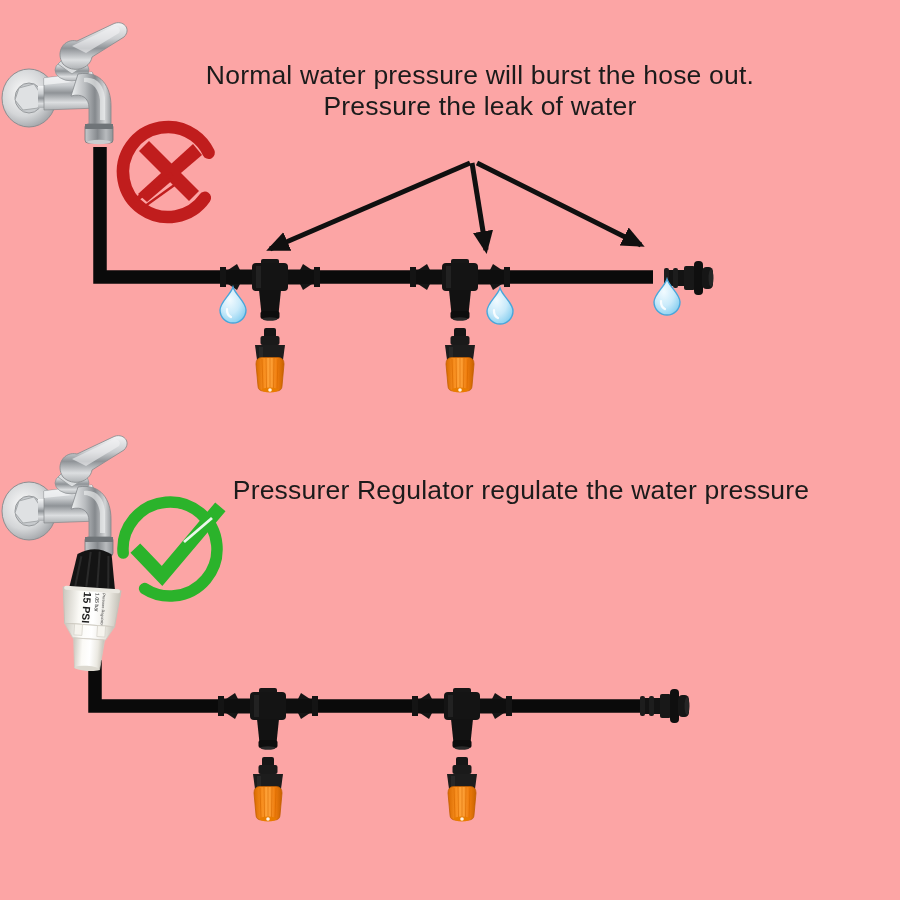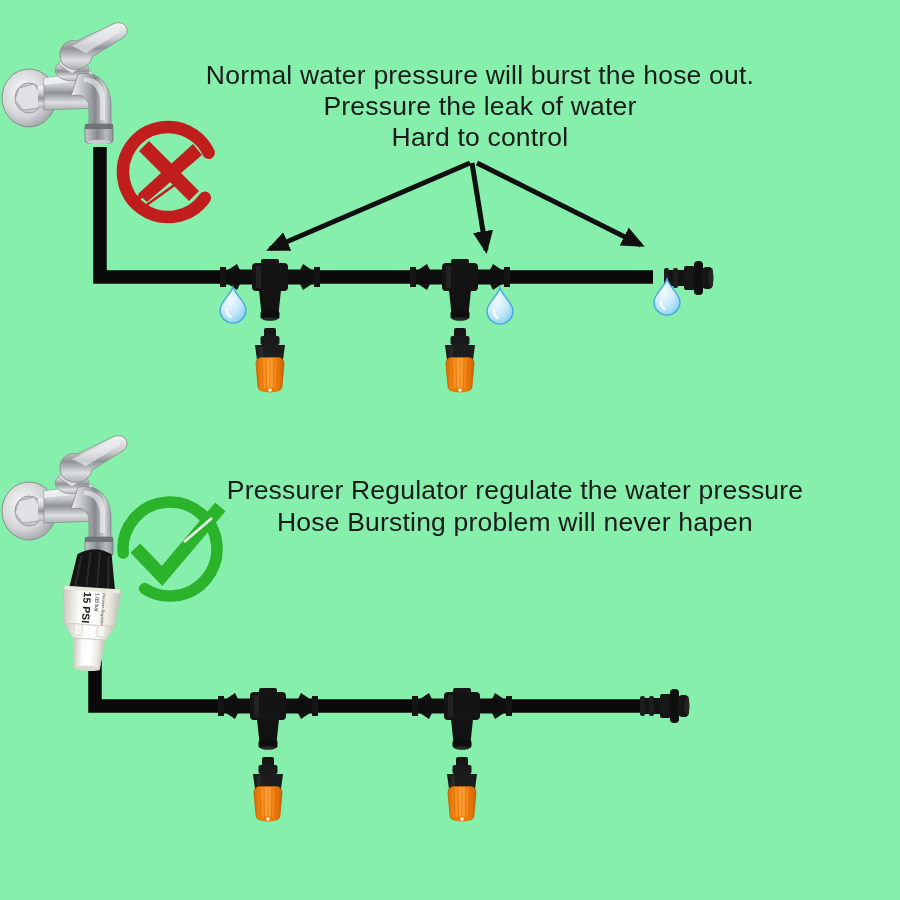--- a/index.html
+++ b/index.html
@@ -1,26 +1,26 @@
 <!DOCTYPE html>
 <html><head>
 <meta charset="utf-8">
 <style>
   html,body{margin:0;padding:0;background:#fff;}
   .canvas{
-    position:relative;width:900px;height:900px;background:#86efac;overflow:hidden;
+    position:relative;width:900px;height:900px;background:#fca5a5;overflow:hidden;
     font-family:"Liberation Sans", sans-serif;
   }
   .scene{position:absolute;left:0;top:0;width:900px;height:900px;}
   .caption{
     position:absolute;text-align:center;color:#1b1b1b;
     font-size:26.5px;line-height:31px;letter-spacing:0.2px;
   }
   .caption-top{left:130px;width:700px;top:60px;}
-  .caption-bottom{left:184px;width:662px;top:474px;line-height:32px;}
+  .caption-bottom{left:190px;width:662px;top:474px;line-height:32px;}
 </style>
 </head>
 <body>
 
 <div class="canvas">
 
 <svg class="scene" viewBox="0 0 900 900" aria-hidden="true">
   <defs>
     <linearGradient id="gradChromeV" x1="0" y1="0" x2="0" y2="1">
       <stop offset="0" stop-color="#f4f5f6"></stop>
@@ -201,21 +201,19 @@
       <circle r="47" fill="none" stroke="#2bb32b" stroke-width="11.5" stroke-dasharray="252 43" stroke-linecap="round" transform="rotate(175)"></circle>
       <path d="M-30,4 L-8,27 L46,-37" fill="none" stroke="#2bb32b" stroke-width="13.5" stroke-linecap="square"></path>
       <line x1="14" y1="-7" x2="42" y2="-31" stroke="#ffffff" stroke-width="2.8" opacity="0.9"></line>
     </g>
   </g>
 </svg>
 
 <div class="caption caption-top">
   <div>Normal water pressure will burst the hose out.</div>
   <div>Pressure the leak of water</div>
-  <div>Hard to control</div>
 </div>
 
 <div class="caption caption-bottom">
   <div>Pressurer Regulator regulate the water pressure</div>
-  <div>Hose Bursting problem will never hapen</div>
 </div>
 
 </div>
 
 </body></html>

